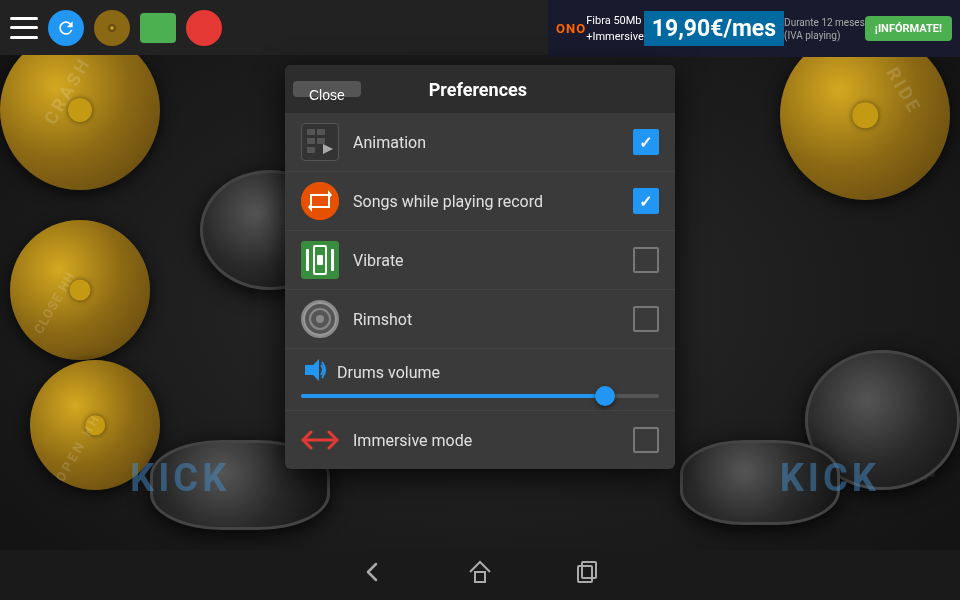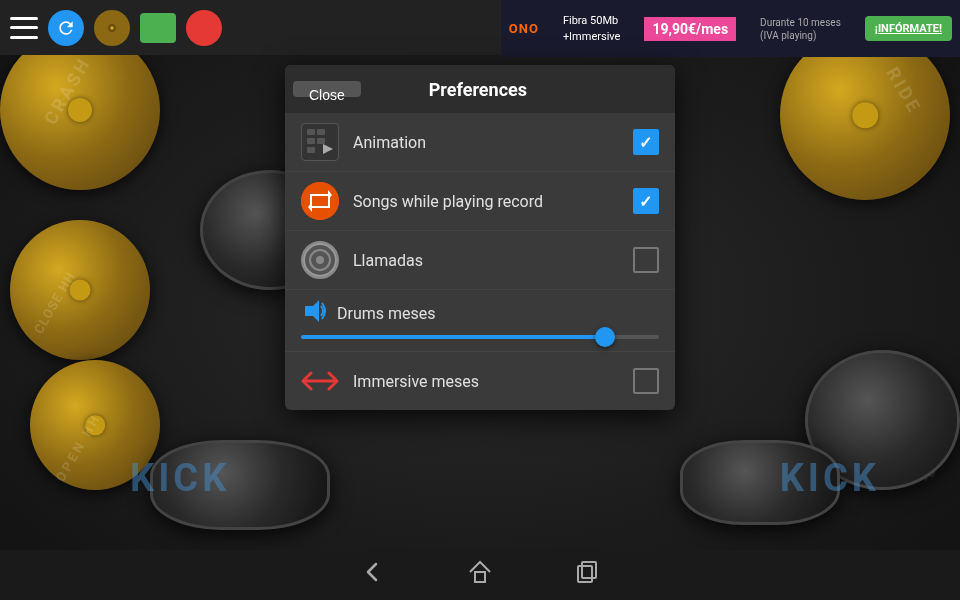--- a/index.html
+++ b/index.html
@@ -159,55 +159,54 @@
 
     
     .ad-banner {
       position: absolute;
       top: 0; right: 0;
       height: 57px;
       background: #1a1a2e;
       display: flex;
       align-items: center;
       padding: 0 8px;
-      gap: 24px;
+      gap: 0;
       z-index: 10;
     }
     .ad-ono {
       color: #ff6600;
       font-weight: bold;
       font-size: 13px;
       letter-spacing: 1px;
     }
     .ad-text {
       color: #fff;
       font-size: 11px;
       line-height: 1.4;
     }
     .ad-price {
-      background: #ec4899;
+      background: #0369a1;
       color: #fff;
       padding: 4px 8px;
-      font-size: 14px;
+      font-size: 23px;
       font-weight: bold;
     }
     .ad-price-detail {
       font-size: 10px;
       color: #aaa;
       line-height: 1.3;
     }
     .ad-btn {
       background: #4CAF50;
       color: #fff;
       padding: 6px 10px;
       border-radius: 4px;
       font-size: 11px;
       font-weight: bold;
       cursor: pointer;
-      text-decoration: underline;
     }
 
     
     .bottom-nav {
       position: absolute;
       bottom: 0; left: 0; right: 0;
       height: 50px;
       background: #1a1a1a;
       display: flex;
       align-items: center;
@@ -446,21 +445,21 @@
   <div class="ad-banner">
     <div>
       <div class="ad-ono">ONO</div>
     </div>
     <div>
       <div class="ad-text">Fibra 50Mb</div>
       <div class="ad-text">+Immersive</div>
     </div>
     <div class="ad-price">19,90€/mes</div>
     <div>
-      <div class="ad-price-detail">Durante 10 meses</div>
+      <div class="ad-price-detail">Durante 12 meses</div>
       <div class="ad-price-detail">(IVA playing)</div>
     </div>
     <div class="ad-btn">¡INFÓRMATE!</div>
   </div>
 </div>
 
 <div class="dialog-overlay">
   <div class="dialog">
 
     <div class="dialog-header">
@@ -491,60 +490,74 @@
           <svg width="38" height="38" viewBox="0 0 38 38">
             <circle cx="19" cy="19" r="19" fill="#e65100"></circle>
             <path d="M11 14 L27 14 L27 18 L31 13 L27 8 L27 12 L9 12 L9 22 L11 22 Z" fill="white"></path>
             <path d="M27 24 L11 24 L11 20 L7 25 L11 30 L11 26 L29 26 L29 16 L27 16 Z" fill="white"></path>
           </svg>
         </div>
         <div class="pref-label">Songs while playing record</div>
         <div class="pref-checkbox checked"></div>
       </div>
 
+      <div class="pref-item">
+        <div class="pref-icon icon-vibrate">
+          <svg width="38" height="38" viewBox="0 0 38 38">
+            <rect width="38" height="38" fill="#388E3C" rx="4"></rect>
+            <rect x="5" y="8" width="3" height="22" fill="white" rx="1"></rect>
+            <rect x="30" y="8" width="3" height="22" fill="white" rx="1"></rect>
+            <rect x="12" y="4" width="14" height="30" fill="white" rx="2"></rect>
+            <rect x="14" y="6" width="10" height="26" fill="#388E3C" rx="1"></rect>
+            <rect x="16" y="14" width="6" height="10" fill="white" rx="1"></rect>
+          </svg>
+        </div>
+        <div class="pref-label">Vibrate</div>
+        <div class="pref-checkbox"></div>
+      </div>
 
       <div class="pref-item">
         <div class="pref-icon icon-rimshot" style="border-radius:50%; background:#666; border:2px solid #888;">
           <svg width="34" height="34" viewBox="0 0 34 34">
             <circle cx="17" cy="17" r="16" fill="#555" stroke="#999" stroke-width="2"></circle>
             <circle cx="17" cy="17" r="10" fill="transparent" stroke="#888" stroke-width="2"></circle>
             <circle cx="17" cy="17" r="4" fill="#888"></circle>
           </svg>
         </div>
-        <div class="pref-label">Llamadas</div>
+        <div class="pref-label">Rimshot</div>
         <div class="pref-checkbox"></div>
       </div>
 
       <div class="slider-section">
         <div class="slider-row">
           <div class="slider-icon">
             <svg width="26" height="26" viewBox="0 0 26 26">
               <polygon points="4,8 12,8 18,2 18,24 12,18 4,18" fill="#2196F3"></polygon>
               <path d="M20 8 Q24 13 20 18" stroke="#2196F3" stroke-width="2" fill="none"></path>
               <path d="M21 5 Q27 13 21 21" stroke="#2196F3" stroke-width="2" fill="none"></path>
             </svg>
           </div>
-          <div class="pref-label">Drums meses</div>
+          <div class="pref-label">Drums volume</div>
         </div>
         <div class="slider-track">
           <div class="slider-fill" style="width: 85%;"></div>
           <div class="slider-thumb" style="left: calc(85% - 10px);"></div>
         </div>
       </div>
 
 
       <div class="pref-item">
         <div class="pref-icon icon-immersive">
           <svg width="38" height="26" viewBox="0 0 38 26">
             <path d="M2 13 L10 5 M2 13 L10 21" stroke="#e53935" stroke-width="3" fill="none" stroke-linecap="round"></path>
             <path d="M36 13 L28 5 M36 13 L28 21" stroke="#e53935" stroke-width="3" fill="none" stroke-linecap="round"></path>
             <line x1="2" y1="13" x2="36" y2="13" stroke="#e53935" stroke-width="3"></line>
           </svg>
         </div>
-        <div class="pref-label">Immersive meses</div>
+        <div class="pref-label">Immersive mode</div>
         <div class="pref-checkbox"></div>
       </div>
 
     </div>
   </div>
 </div>
 
 <div class="bottom-nav">
   <div class="nav-icon">
     <svg width="28" height="28" viewBox="0 0 28 28" fill="none">

